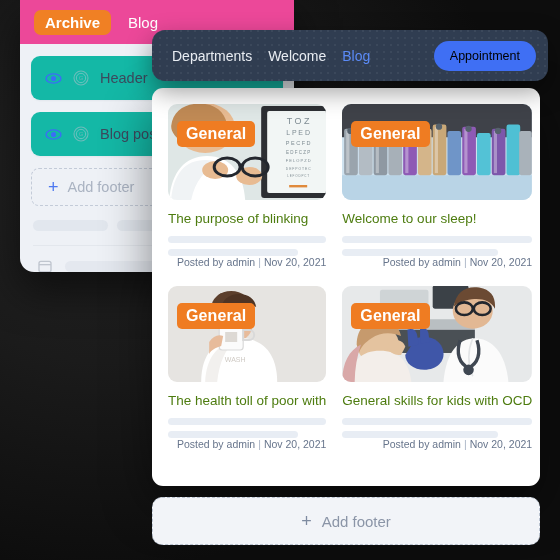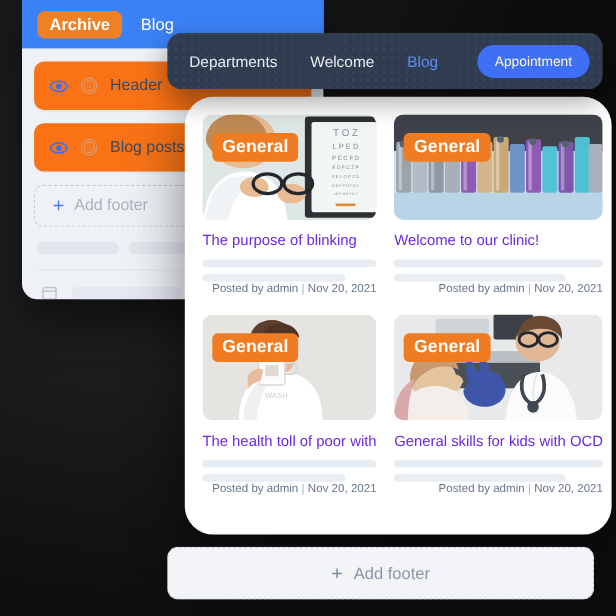--- a/index.html
+++ b/index.html
@@ -25,21 +25,21 @@
     width: 274px; height: 272px;
     background: #eef1f6;
     border-radius: 0 0 14px 14px;
     box-shadow: 0 18px 40px rgba(0,0,0,.55);
     overflow: hidden;
     z-index: 2;
   }
 
   .builder-tabs {
     height: 44px;
-    background: #3b82f6;
+    background: #ec4899;
     display: flex;
     align-items: center;
     gap: 6px;
     padding: 0 14px;
   }
   .tab {
     font-size: 15px;
     color: #ffffff;
     padding: 5px 11px;
     border-radius: 7px;
@@ -48,21 +48,21 @@
   }
   .tab.active {
     background: #f08024;
     font-weight: 700;
   }
 
   .builder-body { padding: 12px 11px 0 11px; }
 
   .layer-row {
     height: 44px;
-    background: #f97316;
+    background: #14b8a6;
     border-radius: 9px;
     display: flex;
     align-items: center;
     padding: 0 14px;
     gap: 11px;
     margin-bottom: 12px;
     box-shadow: 0 1px 2px rgba(20,30,60,.05);
   }
   .layer-label {
     font-size: 14.5px;
@@ -120,44 +120,44 @@
     background-image:
       radial-gradient(circle at 1px 1px, rgba(255,255,255,.055) 1px, transparent 1.3px);
     background-size: 7px 7px;
     border-radius: 13px;
     display: flex;
     align-items: center;
     padding: 0 12px 0 20px;
     z-index: 4;
     box-shadow: 0 10px 26px rgba(0,0,0,.40);
   }
-  .nav-links { display: flex; align-items: center; gap: 30px; }
+  .nav-links { display: flex; align-items: center; gap: 16px; }
   .nav-link {
     font-size: 14px;
     color: #e8ecf2;
     white-space: nowrap;
   }
   .nav-link.current { color: #5b8bf7; }
   .nav-cta {
     margin-left: auto;
     background: #3f6ff4;
-    color: #fef9c3;
+    color: #000000;
     font-size: 12.5px;
     padding: 8px 16px;
     border-radius: 20px;
     white-space: nowrap;
   }
 
   
   .blog-panel {
     position: absolute;
-    left: 168px; top: 88px;
+    left: 152px; top: 88px;
     width: 388px; height: 398px;
     background: #ffffff;
-    border-radius: 26px;
+    border-radius: 11px;
     z-index: 3;
     box-shadow: 0 20px 50px rgba(0,0,0,.45);
     padding: 16px 16px 0 16px;
   }
 
   .card-grid {
     display: grid;
     grid-template-columns: 1fr 1fr;
     column-gap: 16px;
     row-gap: 18px;
@@ -182,21 +182,21 @@
     font-weight: 700;
     padding: 4px 9px;
     border-radius: 5px;
     letter-spacing: .1px;
     white-space: nowrap;
   }
 
   .post-title {
     margin-top: 11px;
     font-size: 13.5px;
-    color: #6d28d9;
+    color: #4d7c0f;
     line-height: 1.2;
     white-space: nowrap;
   }
   .excerpt-bar {
     height: 7px;
     border-radius: 4px;
     background: #e8edf4;
     margin-top: 9px;
   }
   .excerpt-bar.short { width: 82%; margin-top: 6px; }
@@ -376,21 +376,21 @@
             <circle cx="8" cy="28" r="3"></circle>
               <circle cx="36" cy="30" r="3"></circle>
               <circle cx="64" cy="32" r="3"></circle>
             <circle cx="92" cy="24" r="3"></circle>
               <circle cx="120" cy="26" r="3"></circle>
               <circle cx="148" cy="28" r="3"></circle>
           </g>
         </svg>
       </div>
       <div class="cat-badge">General</div>
-      <div class="post-title">Welcome to our clinic!</div>
+      <div class="post-title">Welcome to our sleep!</div>
       <div class="excerpt-bar"></div>
       <div class="excerpt-bar short"></div>
       <div class="post-meta">
         <span>Posted by admin</span><span class="sep">|</span><span>Nov 20, 2021</span>
       </div>
     </div>
 
     <div class="post-card">
       <div class="post-thumb">
         <svg viewBox="0 0 180 96" preserveAspectRatio="xMidYMid slice">

